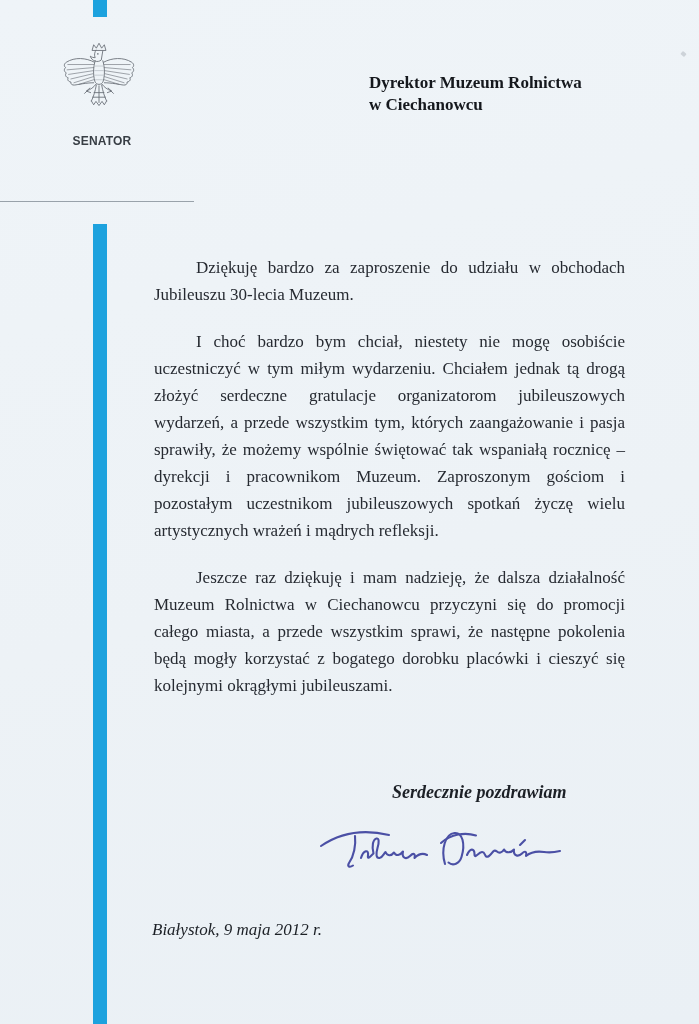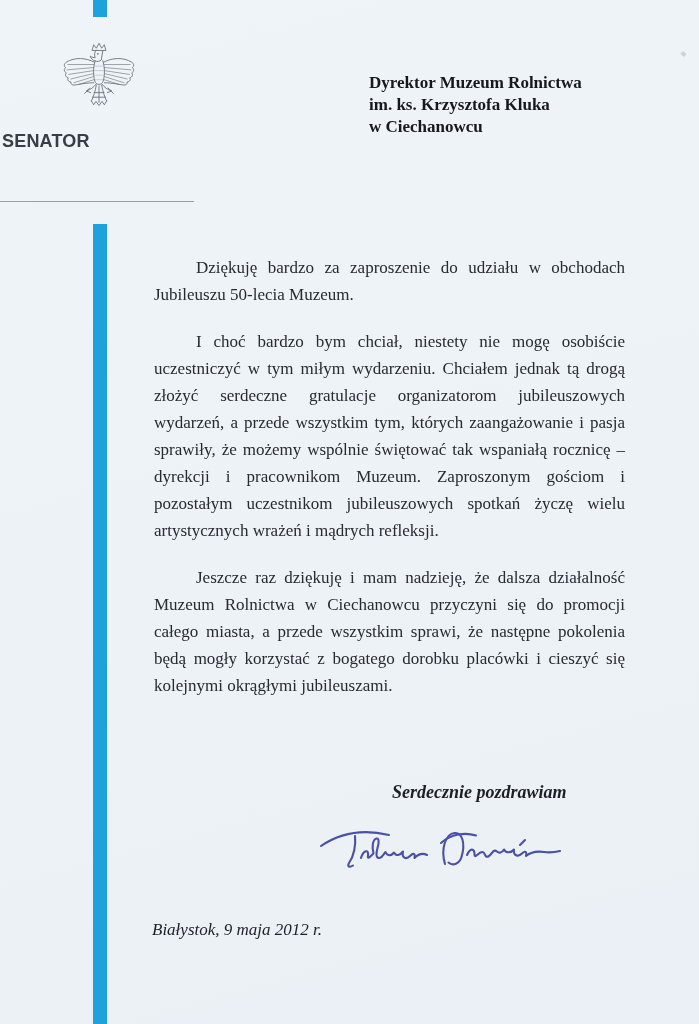--- a/index.html
+++ b/index.html
@@ -17,23 +17,23 @@
 
   .stripe { position:absolute; left:93px; width:14px; }
   .stripe-top  { top:0;     height:17px; }
   .stripe-main { top:224px; height:800px; }
 
   .emblem { position:absolute; left:61px; top:40px; width:76px; height:84px; }
   .emblem svg { width:100%; height:100%; }
 
   .sender-title {
     position:absolute; left:2px; top:134px; width:200px;
-    text-align:left;
+    text-align:center;
     font-family:"Liberation Sans", sans-serif;
-    font-weight:bold; font-size:18px; line-height:15.5px;
+    font-weight:bold; font-size:12px; line-height:15.5px;
     letter-spacing:.2px; color:#383e45;
   }
 
   .divider {
     position:absolute; left:0; top:201px; width:194px; height:1px;
     background:#99a2aa;
   }
 
   .recipient {
     position:absolute; left:369px; top:72px;
@@ -110,26 +110,25 @@
 
     <div class="sender-title">
       <div>SENATOR</div>
     </div>
 
     <div class="divider"></div>
   </header>
 
   <div class="recipient">
     <div>Dyrektor Muzeum Rolnictwa</div>
-    <div>im. ks. Krzysztofa Kluka</div>
     <div>w Ciechanowcu</div>
   </div>
 
   <main class="body-text">
-    <p>Dziękuję bardzo za zaproszenie do udziału w obchodach Jubileuszu 50-lecia Muzeum.</p>
+    <p>Dziękuję bardzo za zaproszenie do udziału w obchodach Jubileuszu 30-lecia Muzeum.</p>
     <p>I choć bardzo bym chciał, niestety nie mogę osobiście uczestniczyć w tym miłym wydarzeniu. Chciałem jednak tą drogą złożyć serdeczne gratulacje organizatorom jubileuszowych wydarzeń, a przede wszystkim tym, których zaangażowanie i pasja sprawiły, że możemy wspólnie świętować tak wspaniałą rocznicę – dyrekcji i pracownikom Muzeum. Zaproszonym gościom i pozostałym uczestnikom jubileuszowych spotkań życzę wielu artystycznych wrażeń i mądrych refleksji.</p>
     <p>Jeszcze raz dziękuję i mam nadzieję, że dalsza działalność Muzeum Rolnictwa w Ciechanowcu przyczyni się do promocji całego miasta, a przede wszystkim sprawi, że następne pokolenia będą mogły korzystać z bogatego dorobku placówki i cieszyć się kolejnymi okrągłymi jubileuszami.</p>
   </main>
 
   <div class="valediction">Serdecznie pozdrawiam</div>
 
   <div class="signature">
     <svg viewBox="0 0 252 58" aria-hidden="true">
       <g fill="none" stroke-width="2.1" stroke-linecap="round" stroke-linejoin="round" stroke="#4b50a5">
         <path d="M7 25 C26 12 50 8 75 14"></path>

